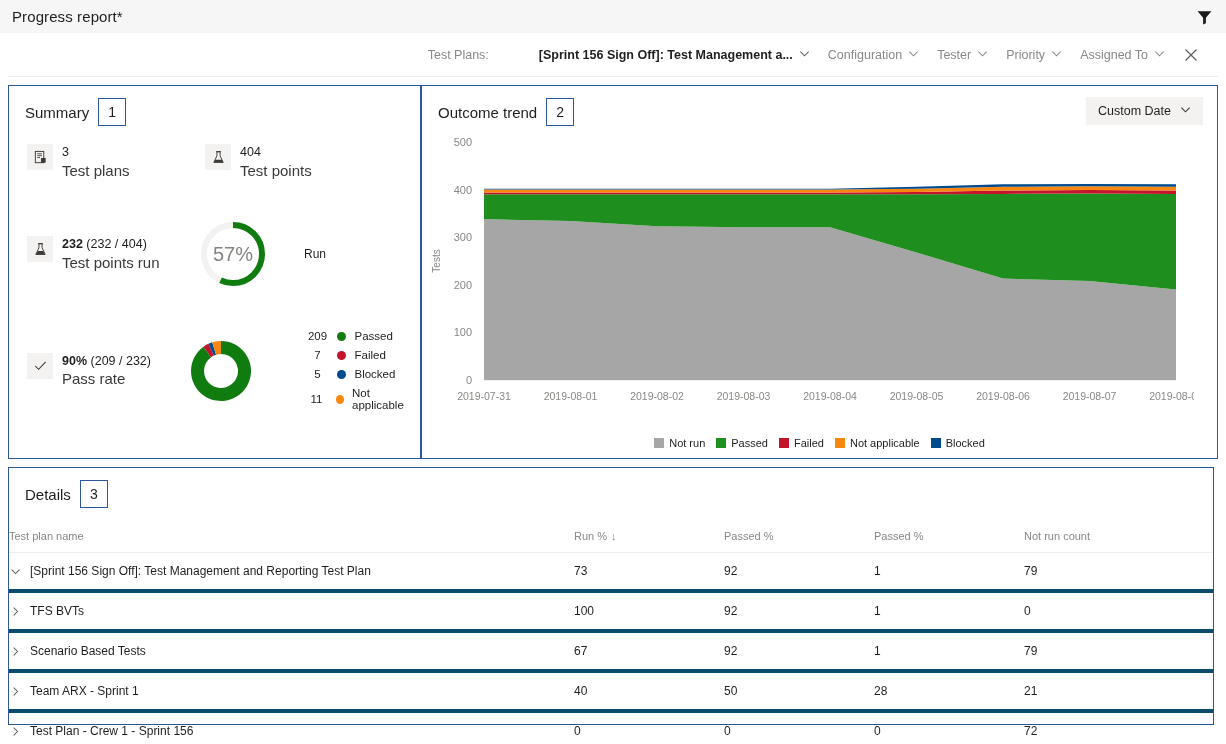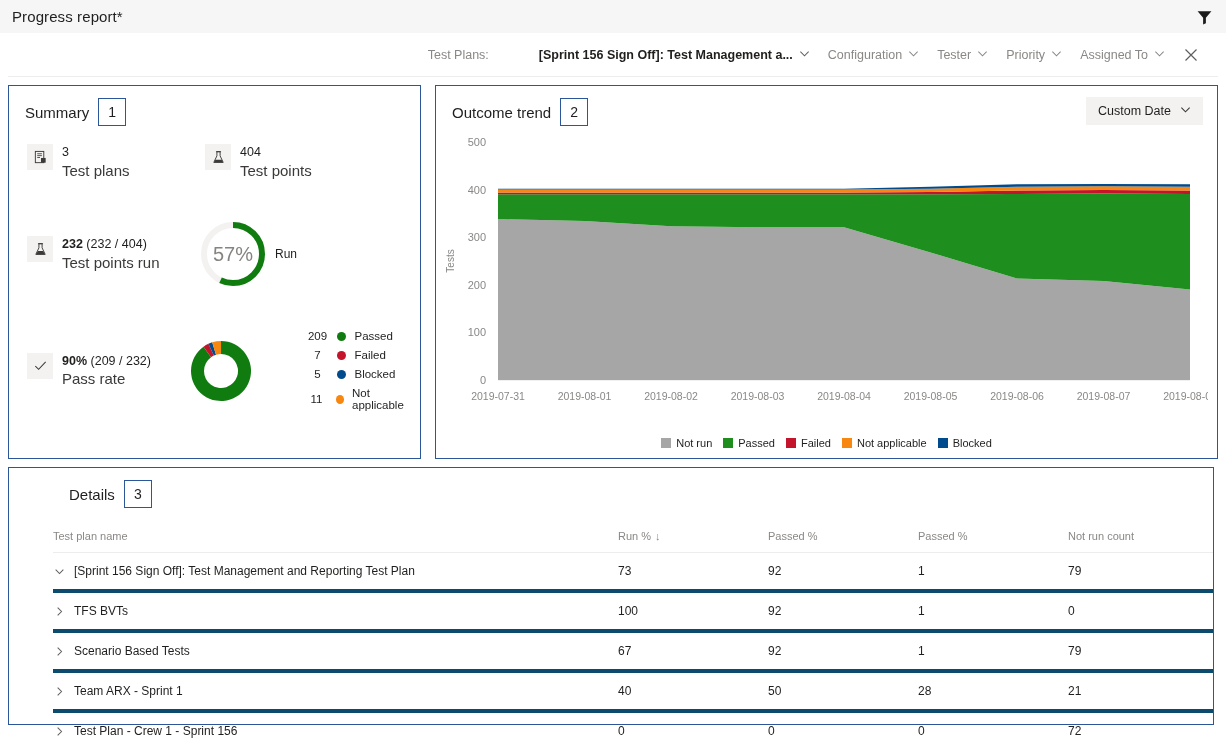--- a/index.html
+++ b/index.html
@@ -50,35 +50,34 @@
   .flt .lbl-val { color: #201f1e; font-weight: bold; padding-left: 44px; }
   .flt.plain { color: #8a8886; }
   .chev { display: inline-block; }
   .close-x {
     padding: 4px 10px; cursor: pointer;
     display: flex; align-items: center;
   }
 
   
   .row1 {
-    display: flex; gap: 14px;
+    display: flex; 
     padding: 8px 8px 0 8px;
     height: 382px;
   }
   .card {
     border: 1px solid #2b579a;
     background: #ffffff;
     position: relative;
   }
   .card-summary { width: 413px; }
   .card-trend { flex: 1; }
   .card-details {
     margin: 8px 12px 0 8px;
     height: 258px;
-    padding-left: 44px;
   }
 
   .card-title-row {
     display: flex; align-items: center; gap: 9px;
     padding: 12px 0 0 16px;
   }
   .card-title {
     font-size: 15px; color: #1f1f1f;
   }
   .badge-num {
@@ -114,21 +113,21 @@
     margin-top: 38px;
   }
   .run-left { width: 160px; }
   .run-gauge { position: relative; width: 72px; height: 72px; margin-left: 10px;}
   .run-gauge-label {
     position: absolute; inset: 0;
     display: flex; align-items: center; justify-content: center;
     font-size: 20px; color: #878480;
   }
   .run-caption {
-    margin-left: 6px; font-size: 12px; color: #201f1e;
+    margin-left: 35px; font-size: 12px; color: #201f1e;
   }
 
   .pass-block {
     display: flex; align-items: center;
     margin-top: 40px;
   }
   .pass-left { width: 160px; }
   .pass-donut { width: 76px; height: 76px; margin-left: 6px; }
   .pass-legend {
     margin-left: 44px;

